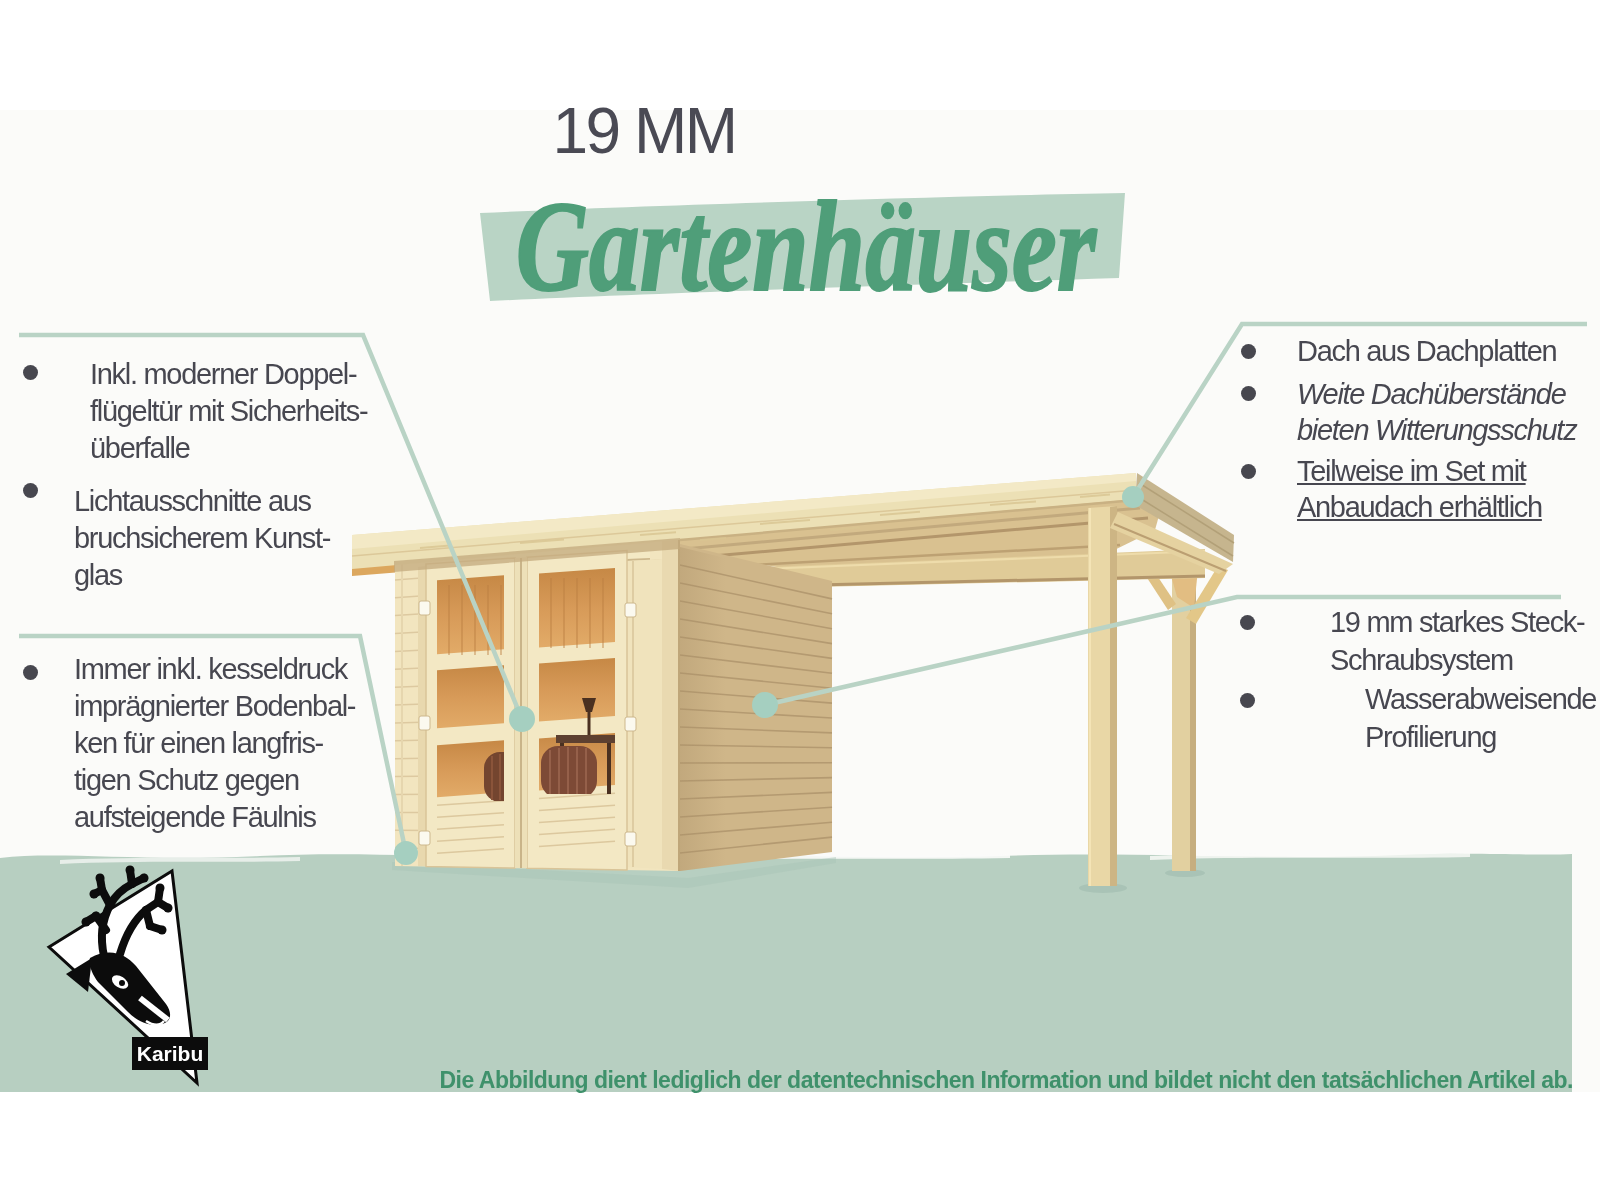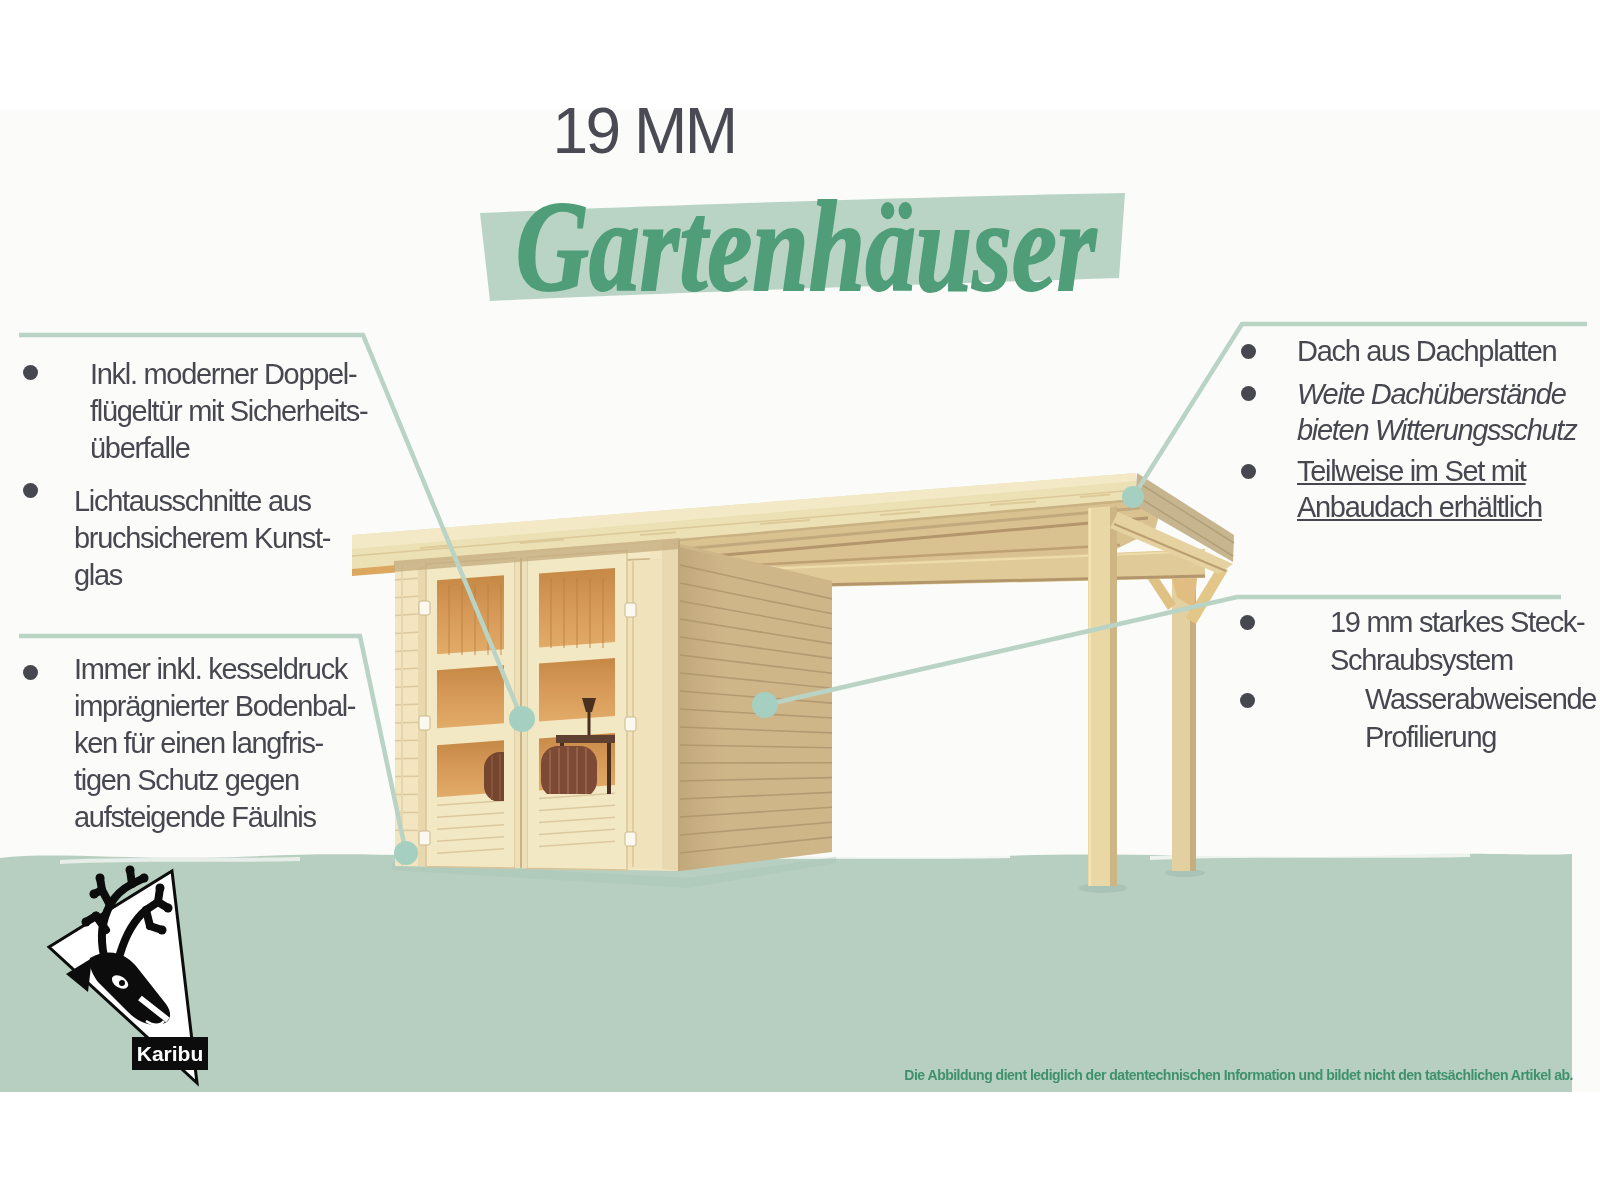--- a/index.html
+++ b/index.html
@@ -5,21 +5,21 @@
   html,body{margin:0;padding:0;}
   body{width:1600px;height:1200px;position:relative;background:#ffffff;overflow:hidden;
        font-family:"Liberation Sans", sans-serif;}
   .abs{position:absolute;}
   .feat{font-size:29px;color:#474750;letter-spacing:-1.3px;white-space:nowrap;position:absolute;}
   .lh37{line-height:37px;}
   .lh36{line-height:36px;}
   .lh38{line-height:38px;margin-left:35px;}
   .bullet{position:absolute;width:15px;height:15px;border-radius:50%;background:#47474f;}
   #title19{font-size:64px;color:#4a4a54;letter-spacing:-2.5px;font-weight:400;}
-  #disclaimer{font-size:14px;font-weight:bold;color:#3f916b;white-space:nowrap;letter-spacing:-0.5px;}
+  #disclaimer{font-size:23px;font-weight:bold;color:#3f916b;white-space:nowrap;letter-spacing:-0.5px;}
   #script-title{font-family:"Liberation Serif",serif;font-style:italic;font-weight:bold;
     font-size:130px;color:#4f9e79;white-space:nowrap;transform:scaleX(0.78);-webkit-text-stroke:2px #4f9e79;transform-origin:50% 50%;}
 </style>
 </head>
 <body>
 
 <div class="abs" style="left:0;top:110px;width:1600px;height:982px;background:#fbfbf9;"></div>
 
 <svg class="abs" style="left:0;top:0;" width="1600" height="1200" viewBox="0 0 1600 1200">
 <defs>

